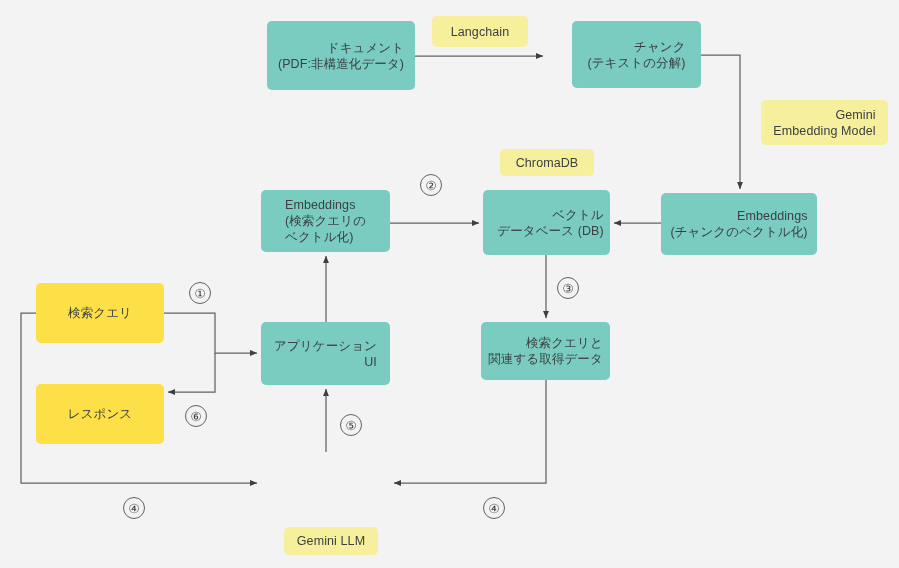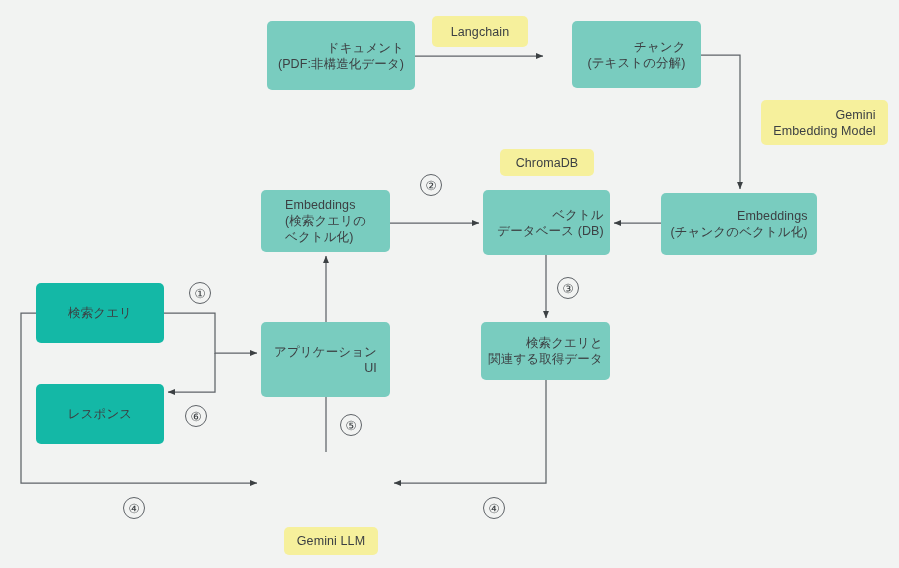--- a/index.html
+++ b/index.html
@@ -33,35 +33,35 @@
     align-items: center;
     justify-content: center;
     text-align: right;
     border-radius: 5px;
     color: #3c4043;
     line-height: 1.28;
     white-space: pre-line;
     letter-spacing: .1px;
   }
   .node.teal  { background: #79ccbf; }
-  .node.green { background: #14b8a6; }
+  .node.green { background: #fde047; }
   .node.label { background: #f6f09c; }
 
   .n-doc      { left:267px; top:21px;  width:148px; height:69px; font-size:12.5px; }
   .n-chunk    { left:572px; top:21px;  width:129px; height:67px; font-size:12.5px; }
   .n-langchain{ left:432px; top:16px;  width:96px;  height:31px; font-size:12.5px; }
   .n-gem-emb  { left:761px; top:100px; width:127px; height:45px; font-size:12.5px; }
   .n-chroma   { left:500px; top:149px; width:94px;  height:27px; font-size:12.5px; }
   .n-emb-q    { left:261px; top:190px; width:129px; height:62px; font-size:12.5px;
                 justify-content:flex-start; text-align:left; padding-left:24px; }
   .n-vdb      { left:483px; top:190px; width:127px; height:65px; font-size:12.5px;padding-left:8px; }
   .n-emb-c    { left:661px; top:193px; width:156px; height:62px; font-size:12.5px; }
   .n-query    { left:36px;  top:283px; width:128px; height:60px; font-size:12.5px; }
   .n-resp     { left:36px;  top:384px; width:128px; height:60px; font-size:12.5px; }
-  .n-appui    { left:261px; top:322px; width:129px; height:75px; font-size:12.5px; }
+  .n-appui    { left:261px; top:322px; width:129px; height:63px; font-size:12.5px; }
   .n-retr     { left:481px; top:322px; width:129px; height:58px; font-size:12.5px; }
   .n-llm      { left:261px; top:452px; width:129px; height:64px; font-size:12.5px; }
   .n-gem-llm  { left:284px; top:527px; width:94px;  height:28px; font-size:12.5px; }
 
   .step {
     position: absolute;
     width: 22px;
     height: 22px;
     border: 1px solid #5f6368;
     border-radius: 50%;

